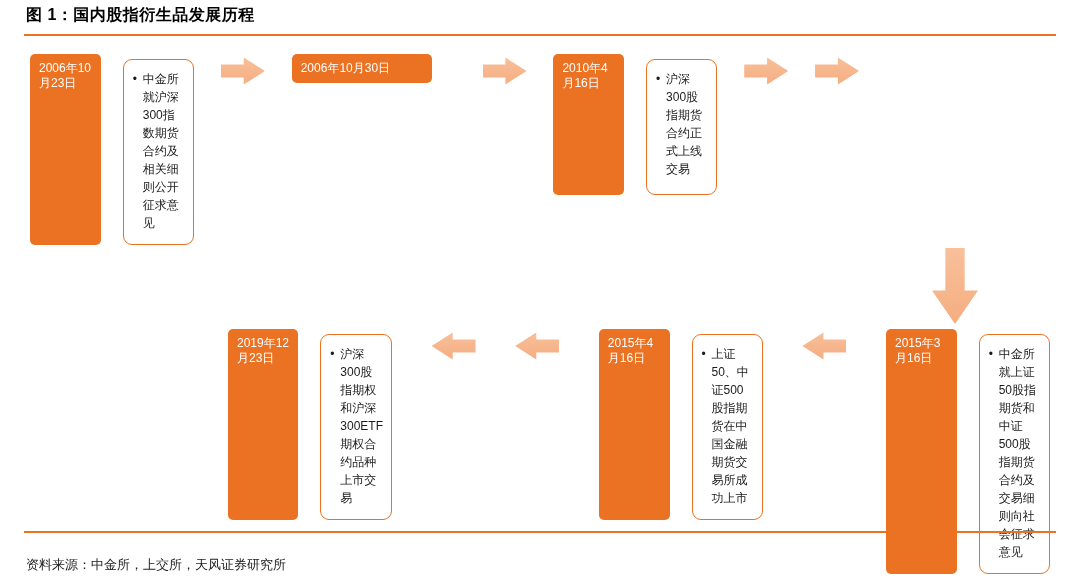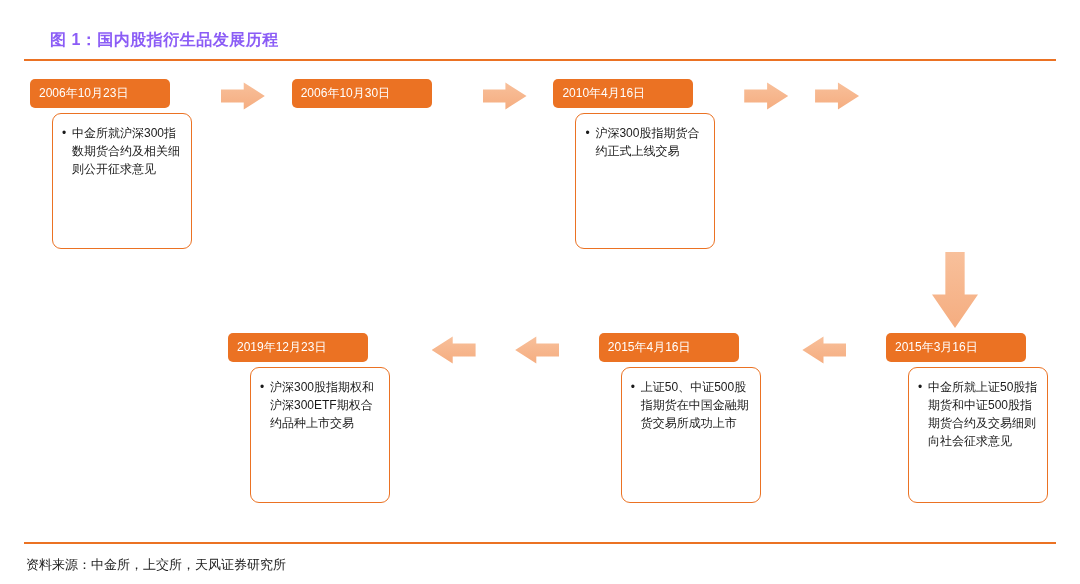--- a/index.html
+++ b/index.html
@@ -9,30 +9,29 @@
     --date_text:#FFFFFF;
   }
   *{margin:0;padding:0;box-sizing:border-box;}
   html,body{background:#f4f4f4;}
   .page{
     width:1080px;height:584px;background:#ffffff;position:relative;
     font-family:"Liberation Sans","DejaVu Sans",sans-serif;color:var(--text);
     overflow:hidden;
   }
   .fig-title{
-    padding:30px 28px 8px 26px;font-size:16px;font-weight:bold;color:#8b5cf6;
+    padding:5px 28px 8px 26px;font-size:16px;font-weight:bold;color:#000000;
     letter-spacing:0.5px;
-    margin-left:24px;
   }
   .rule{height:2px;background:var(--accent);margin:0 24px;}
   .canvas{position:relative;margin:0 30px;}
   .row{display:flex;justify-content:space-between;align-items:flex-start;}
   .row.top{margin-top:18px;}
   .row.bottom{margin-left:198px;}
-  .node{width:164px;display:flex;flex-direction:column;flex:0 0 164px;}
+  .node{width:164px;display:flex;flex-direction:row;flex:0 0 164px;}
   .date{
     width:140px;min-height:29px;background:var(--accent);color:var(--date_text);
     font-size:12px;line-height:15px;padding:7px 9px;border-radius:5px;
   }
   .content{
     width:140px;margin-left:22px;margin-top:5px;min-height:136px;
     border:1.5px solid var(--accent);border-radius:9px;background:#fff;
     padding:10px 8px 12px 9px;font-size:12px;line-height:18px;color:var(--text);
   }
   .event-text{display:block;position:relative;padding-left:10px;}
@@ -40,21 +39,21 @@
   .arrow{flex:0 0 44px;width:44px;height:28px;margin-top:3px;background:linear-gradient(180deg,#F8C09B,var(--arrow));}
   .arrow.right{clip-path:polygon(0 27%,52% 27%,52% 2%,100% 50%,52% 98%,52% 73%,0 73%);}
   .arrow.left{clip-path:polygon(100% 27%,48% 27%,48% 2%,0 50%,48% 98%,48% 73%,100% 73%);}
   .connector{position:relative;height:84px;}
   .arrow.down{
     position:absolute;right:72px;top:3px;width:46px;height:76px;margin:0;
     background:linear-gradient(180deg,#F8C09B,var(--arrow));
     clip-path:polygon(29% 0,71% 0,71% 56%,100% 56%,50% 100%,0 56%,29% 56%);
   }
   .footer{position:absolute;left:0;right:0;bottom:6px;}
-  .source{padding:12px 28px 4px 26px;font-size:13px;color:#222222;}
+  .source{padding:23px 28px 4px 26px;font-size:13px;color:#222222;}
 </style>
 </head>
 <body>
 
 <div class="page">
 
   <div class="fig-title">图 1：国内股指衍生品发展历程</div>
   <div class="rule"></div>
 
   <div class="canvas">

